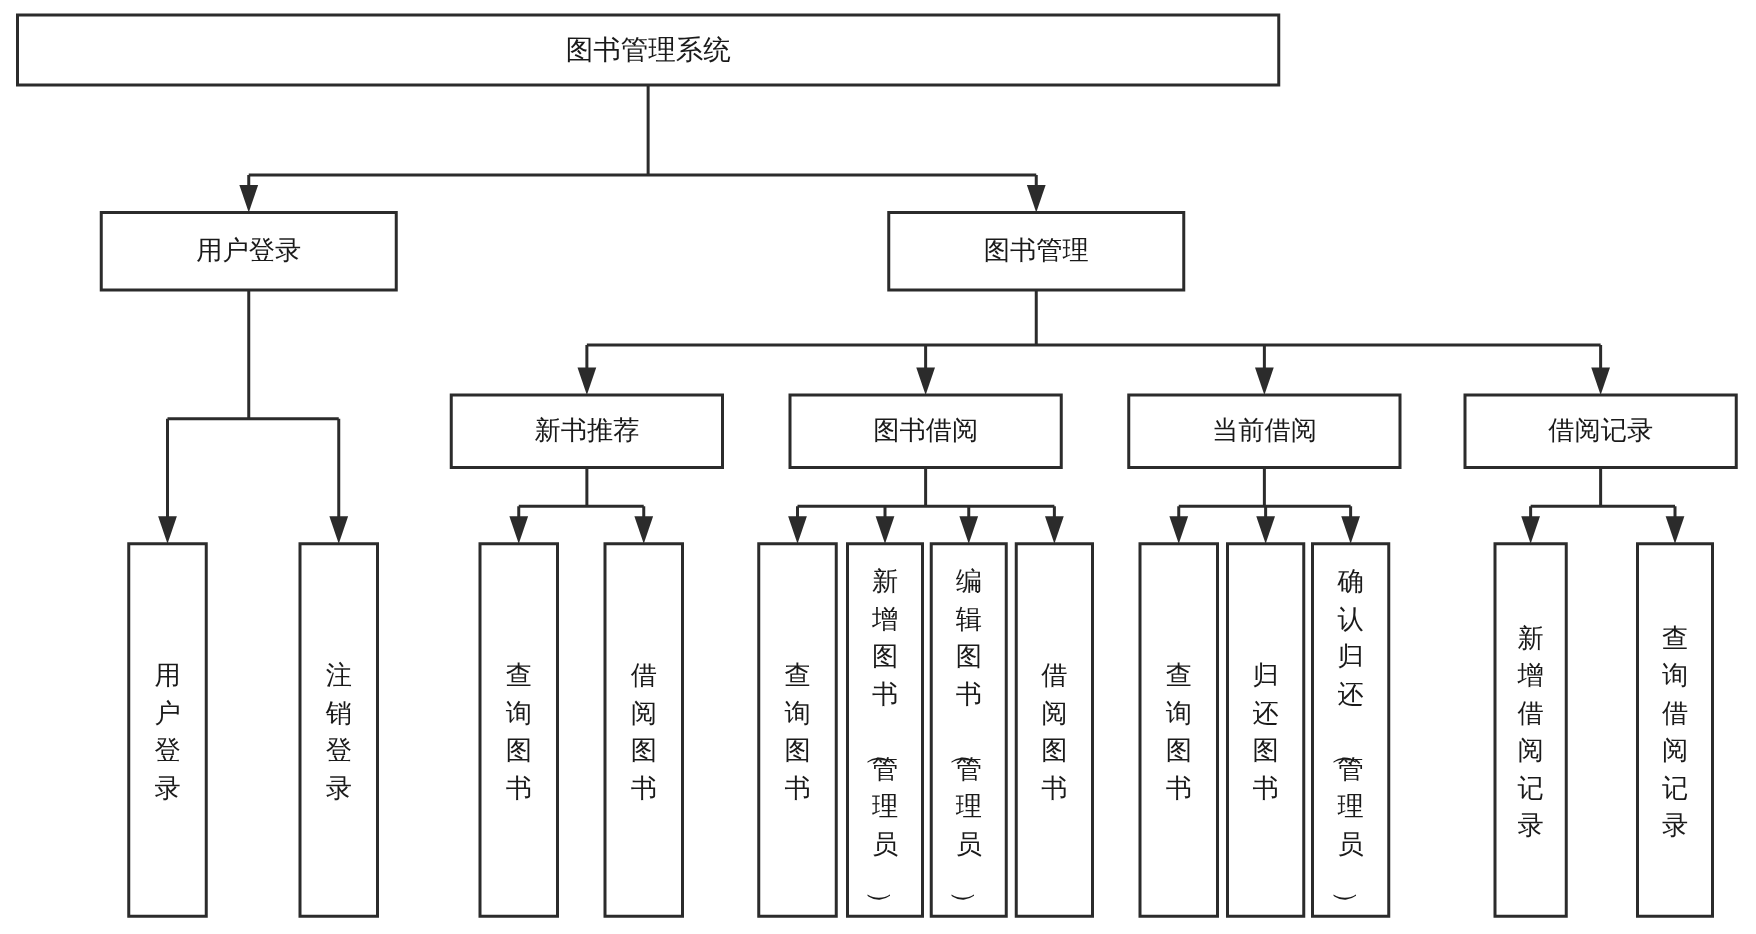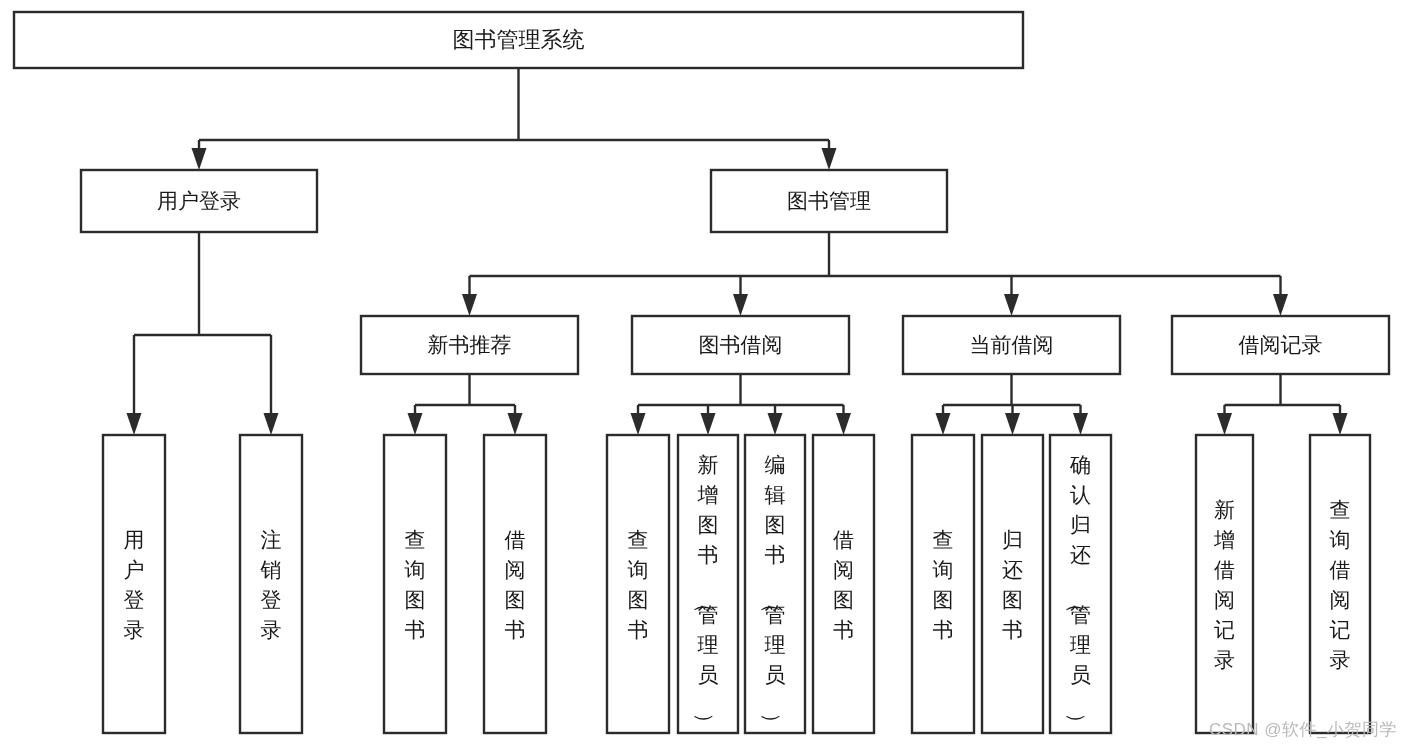--- a/index.html
+++ b/index.html
@@ -209,14 +209,13 @@
         <g>
           <rect x="1196" y="435" width="57" height="298" class="node-box" rx="0"></rect>
           <text x="1224.5" class="leaf-label"><tspan x="1224.5" y="517.4">新</tspan><tspan x="1224.5" y="547.4">增</tspan><tspan x="1224.5" y="577.4">借</tspan><tspan x="1224.5" y="607.4">阅</tspan><tspan x="1224.5" y="637.4">记</tspan><tspan x="1224.5" y="667.4">录</tspan></text>
         </g>
         <g>
           <rect x="1310" y="435" width="60" height="298" class="node-box" rx="0"></rect>
           <text x="1340" class="leaf-label"><tspan x="1340" y="517.4">查</tspan><tspan x="1340" y="547.4">询</tspan><tspan x="1340" y="577.4">借</tspan><tspan x="1340" y="607.4">阅</tspan><tspan x="1340" y="637.4">记</tspan><tspan x="1340" y="667.4">录</tspan></text>
         </g>
       </g>
   </svg>
-  <div class="watermark">CSDN @软件_小贺同学</div>
 </div>
 
 </body></html>

